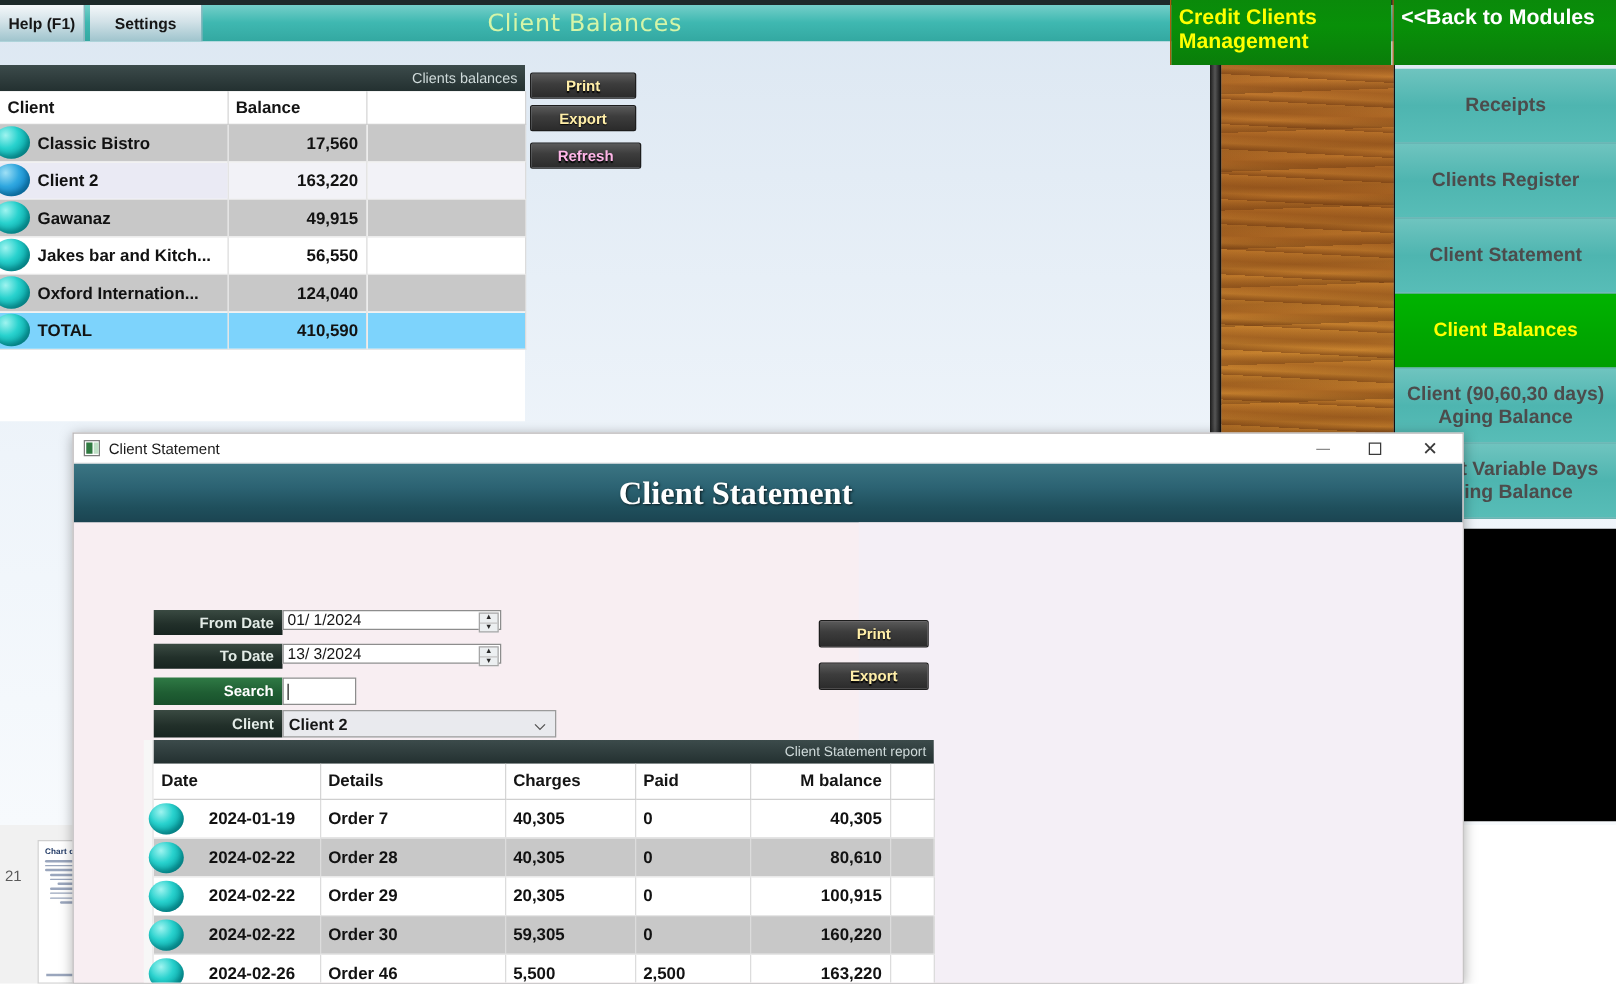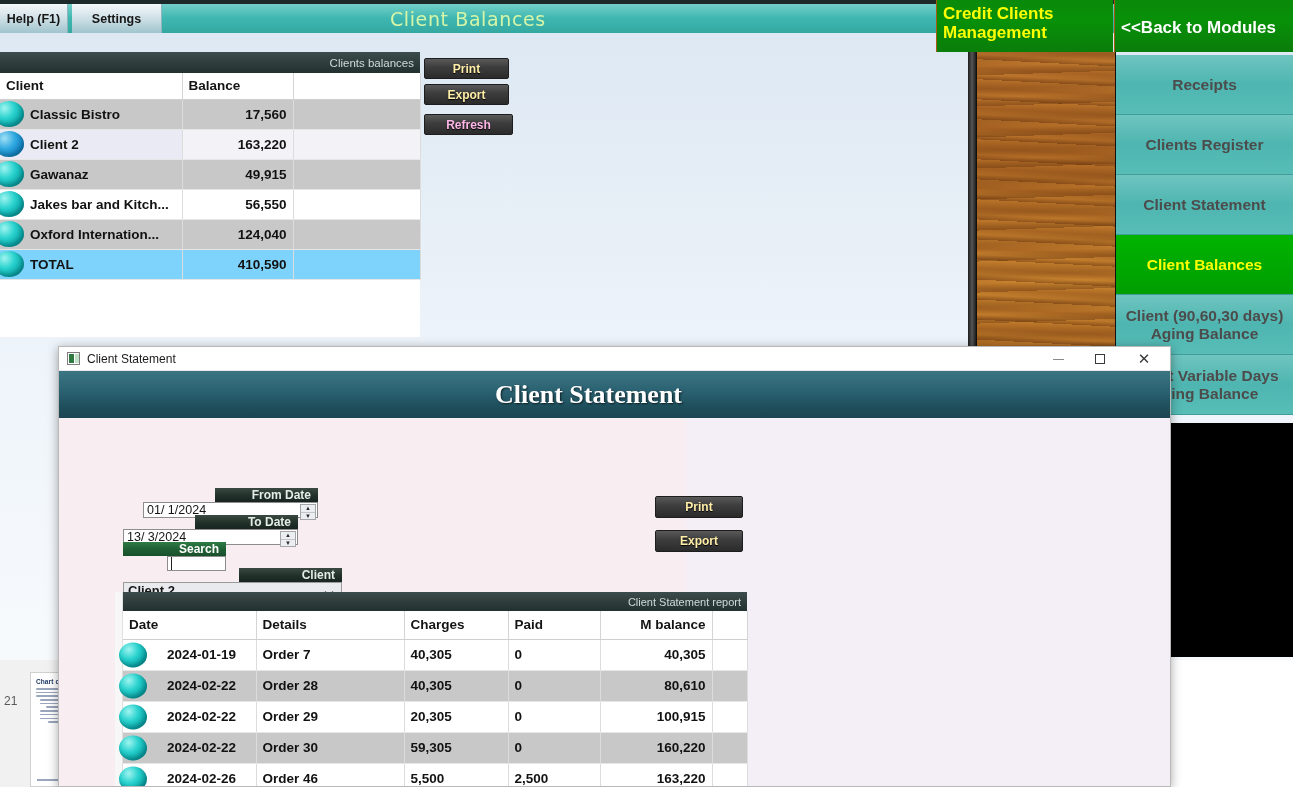--- a/index.html
+++ b/index.html
@@ -75,21 +75,21 @@
     font-family: "DejaVu Sans", sans-serif;
   }
   .green-tab {
     position: absolute; top: 0; height: 52px;
     background: linear-gradient(180deg,#0a8a0a 0%, #089008 40%, #0a7d0a 100%);
     border-left: 1px solid #a85b10;
     display: flex; align-items: flex-start; padding: 4px 6px 0 6px;
     cursor: pointer; line-height: 1.12;
   }
   #tab-credit-clients { left: 936px; width: 177px; }
-  #tab-back-modules { left: 1114px; width: 179px; align-items: center; }
+  #tab-back-modules { left: 1114px; width: 179px; }
   .green-tab-label { font-size: 17px; font-weight: bold; }
   #tab-credit-clients .green-tab-label { color: #ffff00; }
   #tab-back-modules .green-tab-label { color: #ffffff; }
 
   
   .grid-wrap {
     position: absolute; left: 0; top: 52px; width: 420px; height: 285px;
     background: #ffffff;
   }
   .grid-caption {
@@ -227,21 +227,21 @@
     text-shadow: 1px 1px 2px rgba(0,0,0,.65);
     margin-left: -52px;
   }
   .dlg-body { position: relative; height: 370px; background: #f8eef2; }
   .dlg-body-right {
     position: absolute; left: 628px; top: 0; width: 485px; height: 370px;
     background: #f4eff6;
   }
 
   
-  .frow { position: absolute; display: flex; align-items: flex-end; height: 20px; flex-direction: column; }
+  .frow { position: absolute; display: flex; align-items: flex-start; height: 20px; }
   .flabel {
     width: 103px; height: 20px;
     background: linear-gradient(180deg,#3a4a42 0%, #22302a 55%, #172420 100%);
     color: #e3ece7; font-size: 12px; font-weight: bold;
     display: flex; align-items: center; justify-content: flex-end;
     padding-right: 7px;
   }
   .flabel.green {
     background: linear-gradient(180deg,#2f7a45 0%, #1f5e33 55%, #18502b 100%);
     color: #ffffff;
@@ -256,21 +256,21 @@
     position: absolute; right: 1px; top: 1px; width: 16px; height: 16px;
     display: flex; flex-direction: column;
     background: #eceff1; border: 1px solid #a6a6a6;
   }
   .spin-up, .spin-dn {
     flex: 1; display: flex; align-items: center; justify-content: center;
     font-size: 6px; color: #2a2a2a; cursor: pointer;
   }
   .spin-dn { border-top: 1px solid #c4c4c4; }
   #row-from { left: 64px; top: 70px; }
-  #row-from .finput { width: 175px; margin-left: 20px; }
+  #row-from .finput { width: 175px; }
   #row-to   { left: 64px; top: 97px; }
   #row-to .finput { width: 175px; }
   #row-search { left: 64px; top: 124px; height: 22px; }
   #row-search .flabel { height: 22px; }
   #row-search .finput { width: 59px; height: 22px; }
   .caret {
     display: block; width: 1px; height: 13px; background: #222;
   }
   #row-client { left: 64px; top: 150px; height: 22px; }
   #row-client .flabel { height: 22px; }

